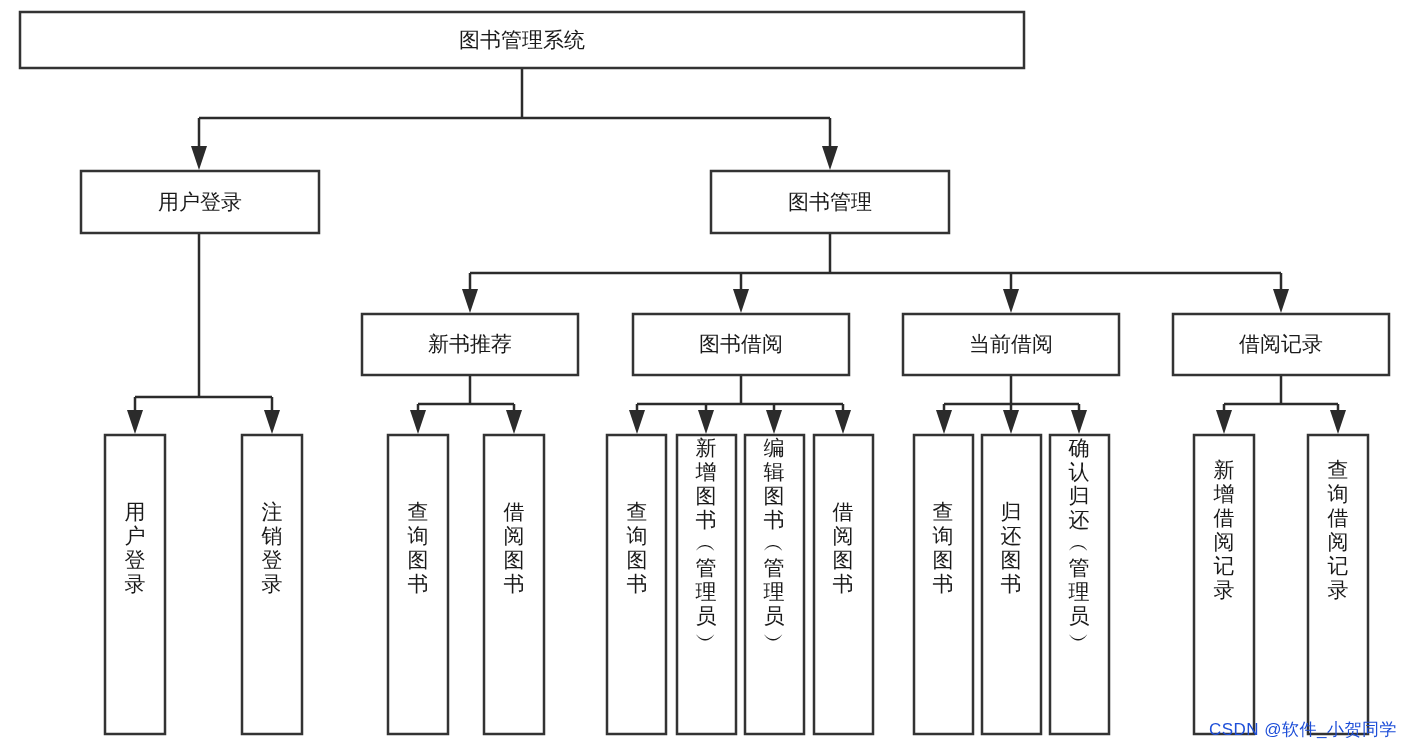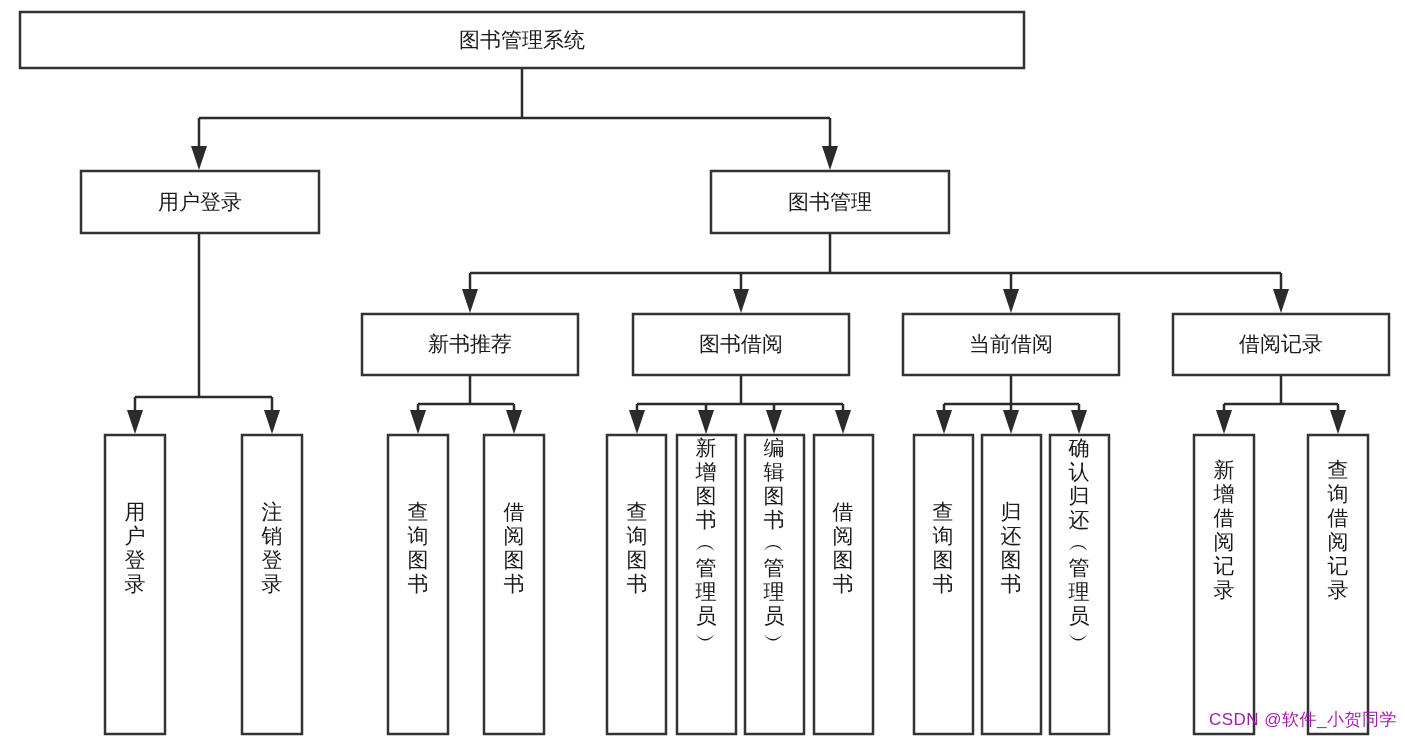--- a/index.html
+++ b/index.html
@@ -51,24 +51,24 @@
   }
   .node-label-v {
     font-family: "Liberation Sans", "DejaVu Sans", sans-serif;
     font-size: 21px;
     fill: #1a1a1a;
     text-anchor: middle;
   }
   .watermark-text {
     position: absolute;
     right: 8px;
-    bottom: 16px;
+    bottom: 6px;
     font-family: "Liberation Sans", "DejaVu Sans", sans-serif;
     font-size: 17px;
-    color: #a21caf;
+    color: #1d4ed8;
     white-space: nowrap;
     letter-spacing: 0.5px;
   }
 </style>
 </head>
 <body>
 
 <div id="diagram-root">
 
   <svg class="diagram-canvas" viewBox="0 0 1405 747" xmlns="http://www.w3.org/2000/svg">

